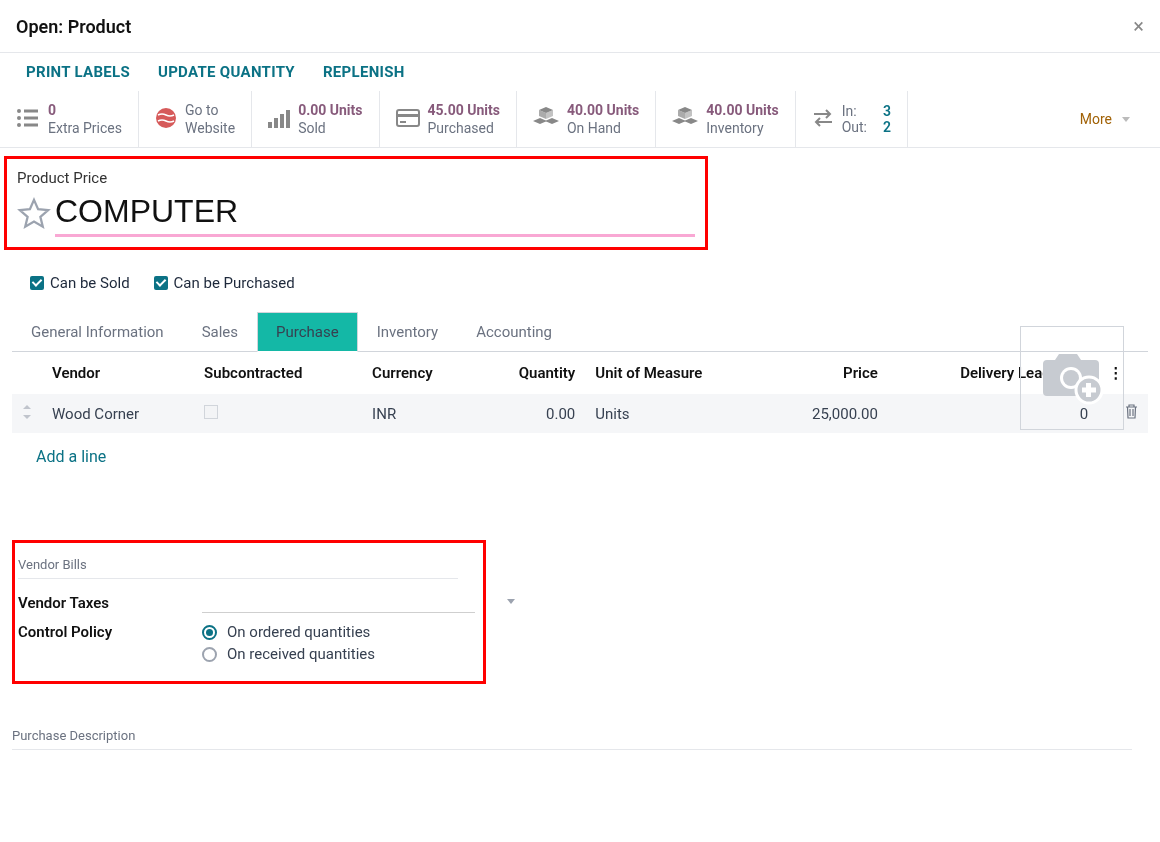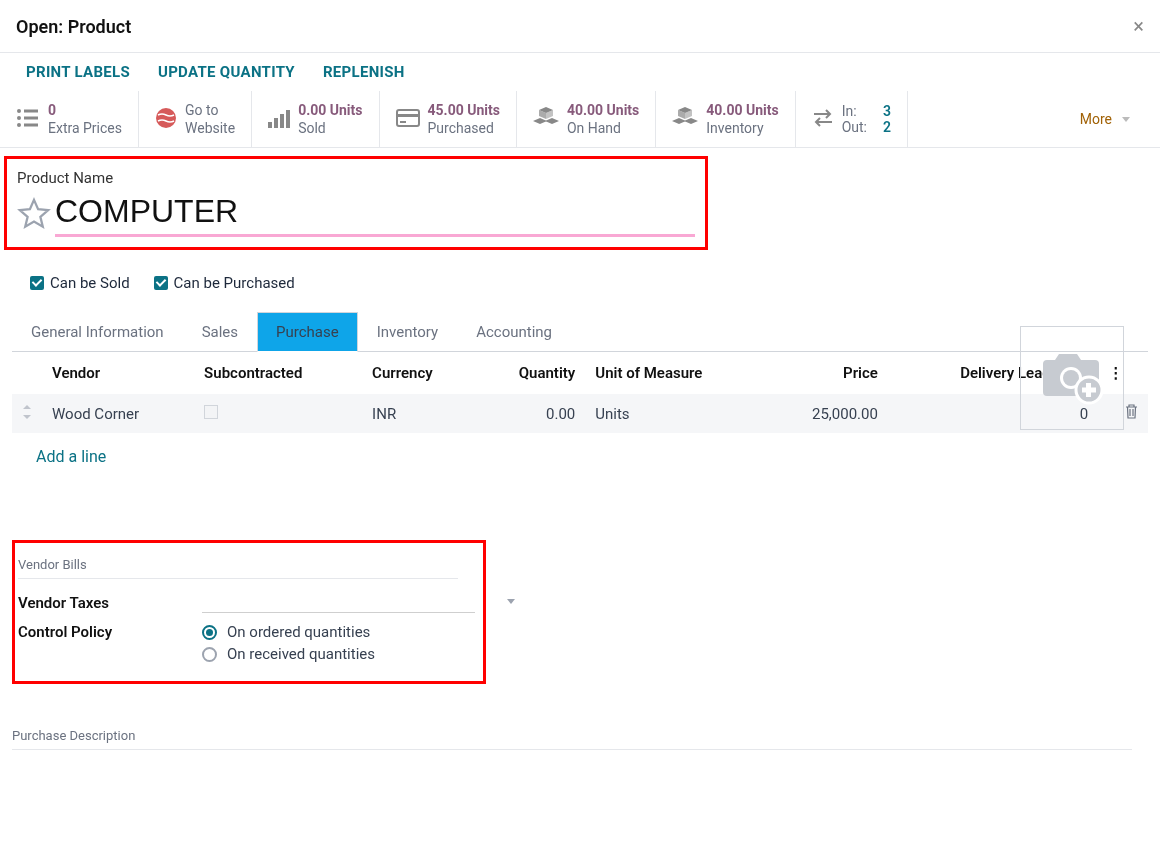--- a/index.html
+++ b/index.html
@@ -38,21 +38,21 @@
   .image-placeholder { position: absolute; right: 24px; top: 178px; width: 104px; height: 104px; border: 1px solid #d1d5db; display:flex; align-items:center; justify-content:center; }
   
   .checkbox-row { display: flex; gap: 24px; margin: 24px 0 20px 18px; align-items: center; }
   .checkbox-item { display: flex; align-items: center; gap: 6px; }
   .cb { width: 14px; height: 14px; background: #0b7285; position: relative; border-radius: 2px; }
   .cb::after { content: ''; position: absolute; left: 4px; top: 1px; width: 4px; height: 7px; border: solid #fff; border-width: 0 2px 2px 0; transform: rotate(45deg); }
   .cb-label { font-size: 15px; color: #1e293b; }
   
   .tabs { display: flex; border-bottom: 1px solid #d1d5db; }
   .tab { padding: 10px 18px; color: #6b7280; cursor: pointer; font-size: 15px; border: 1px solid transparent; border-bottom: none; }
-  .tab.active { color: #374151; border: 1px solid #d1d5db; border-bottom: 1px solid #fff; margin-bottom: -1px; background: #0ea5e9; }
+  .tab.active { color: #374151; border: 1px solid #d1d5db; border-bottom: 1px solid #fff; margin-bottom: -1px; background: #14b8a6; }
   
   .table-wrap { margin-top: 0; }
   .tbl { width: 100%; border-collapse: collapse; }
   .tbl th { text-align: left; font-weight: 600; font-size: 15px; color: #111; padding: 12px 10px; }
   .tbl th.r { text-align: right; }
   .tbl td { padding: 10px 10px; font-size: 15px; color: #374151; background: #f5f6f8; }
   .tbl td.r { text-align: right; }
   .sort-handle { color: #bbb; padding-left: 0; padding-right: 6px; }
   .subc-box { width: 14px; height: 14px; border: 1px solid #d1d5db; background: #f3f4f6; display: inline-block; }
   .add-line { color: #0b7285; padding: 14px 24px; cursor: pointer; font-size: 16px; }
@@ -206,21 +206,21 @@
   </div>
   <div class="stat-cell more-cell">
     <span>More</span>
     <span class="caret-down"></span>
   </div>
 </div>
 
 <div class="main">
   <div style="position:relative;">
     <div class="product-name-box highlight-red">
-      <div class="product-name-label">Product Name</div>
+      <div class="product-name-label">Product Price</div>
       <div class="product-name-row">
         <span>
           <svg width="34" height="34" viewBox="0 0 24 24">
               <path d="M12 2 L14.9 8.6 L22 9.3 L16.5 14 L18.2 21 L12 17.3 L5.8 21 L7.5 14 L2 9.3 L9.1 8.6 Z" fill="none" stroke="#9ca3af" stroke-width="1.6"></path>
             </svg>
         </span>
         <input class="product-name-input" value="COMPUTER" style="">
       </div>
     </div>
     <div class="image-placeholder">

